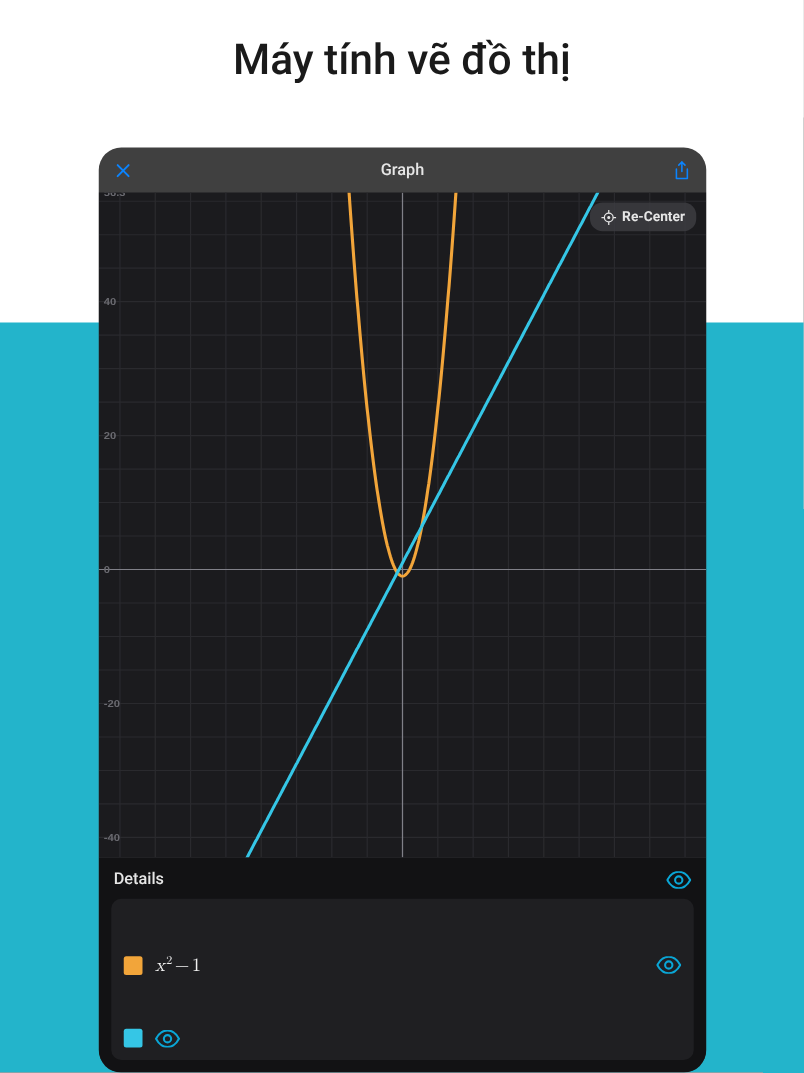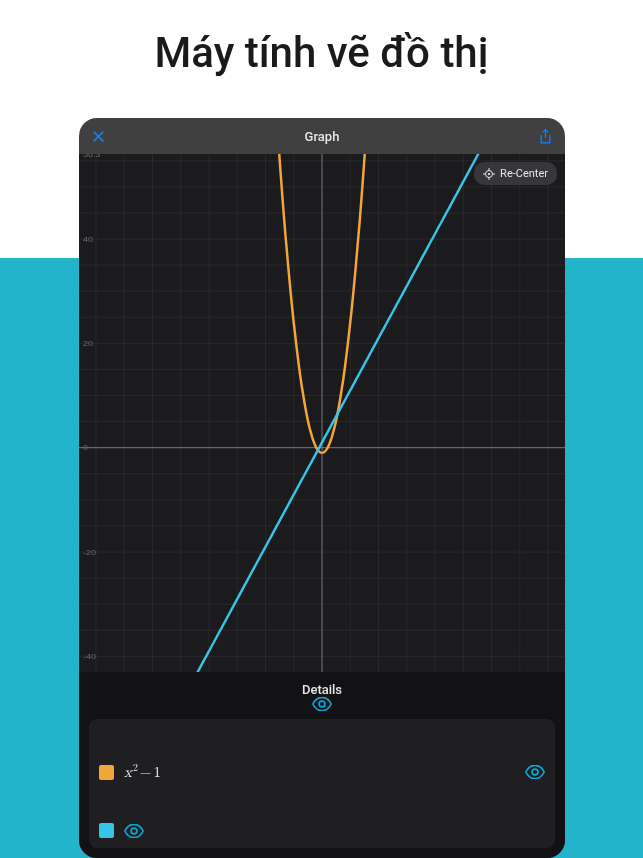--- a/index.html
+++ b/index.html
@@ -6,21 +6,21 @@
   body {
     width: 643px;
     height: 858px;
     font-family: -apple-system, BlinkMacSystemFont, "Segoe UI", Roboto, Helvetica, Arial, sans-serif;
     background: #fff;
     overflow: hidden;
     position: relative;
   }
   .page-title {
     text-align: center;
-    font-size: 42px;
+    font-size: 34px;
     font-weight: 500;
     color: #1a1a1a;
     padding: 28px 0 26px;
     background: #fff;
   }
   .lower-bg {
     position: absolute;
     top: 258px;
     left: 0;
     right: 0;
@@ -52,20 +52,21 @@
   }
   .titlebar .center { flex: 1; text-align: center; font-weight: 500; }
   .titlebar .left, .titlebar .right { width: 28px; display:flex; align-items:center; }
   .titlebar .right { justify-content:flex-end; }
   .icon-btn { color: #0a84ff; cursor: pointer; display:inline-flex; }
   .graph-area {
     position: relative;
     flex: 1;
     background: #1b1b1e;
     overflow: hidden;
+    font-weight: bold;
   }
   .graph-area svg { display:block; width:100%; height:100%; }
   .recenter {
     position: absolute;
     top: 8px;
     right: 8px;
     background: rgba(60,60,65,0.85);
     color: #e6e6e6;
     font-size: 11px;
     padding: 5px 9px;
@@ -81,21 +82,20 @@
     color: #e6e6e6;
     padding: 8px 10px 10px;
   }
   .details-header {
     font-size: 13px;
     font-weight: 500;
     padding: 2px 2px 8px;
     display:flex;
     justify-content:space-between;
     align-items:center;
-    flex-direction:column;
   }
   .eq-list {
     background: #1f1f22;
     border-radius: 8px;
     padding: 6px 8px;
   }
   .eq-row {
     display: flex;
     align-items: center;
     gap: 10px;

